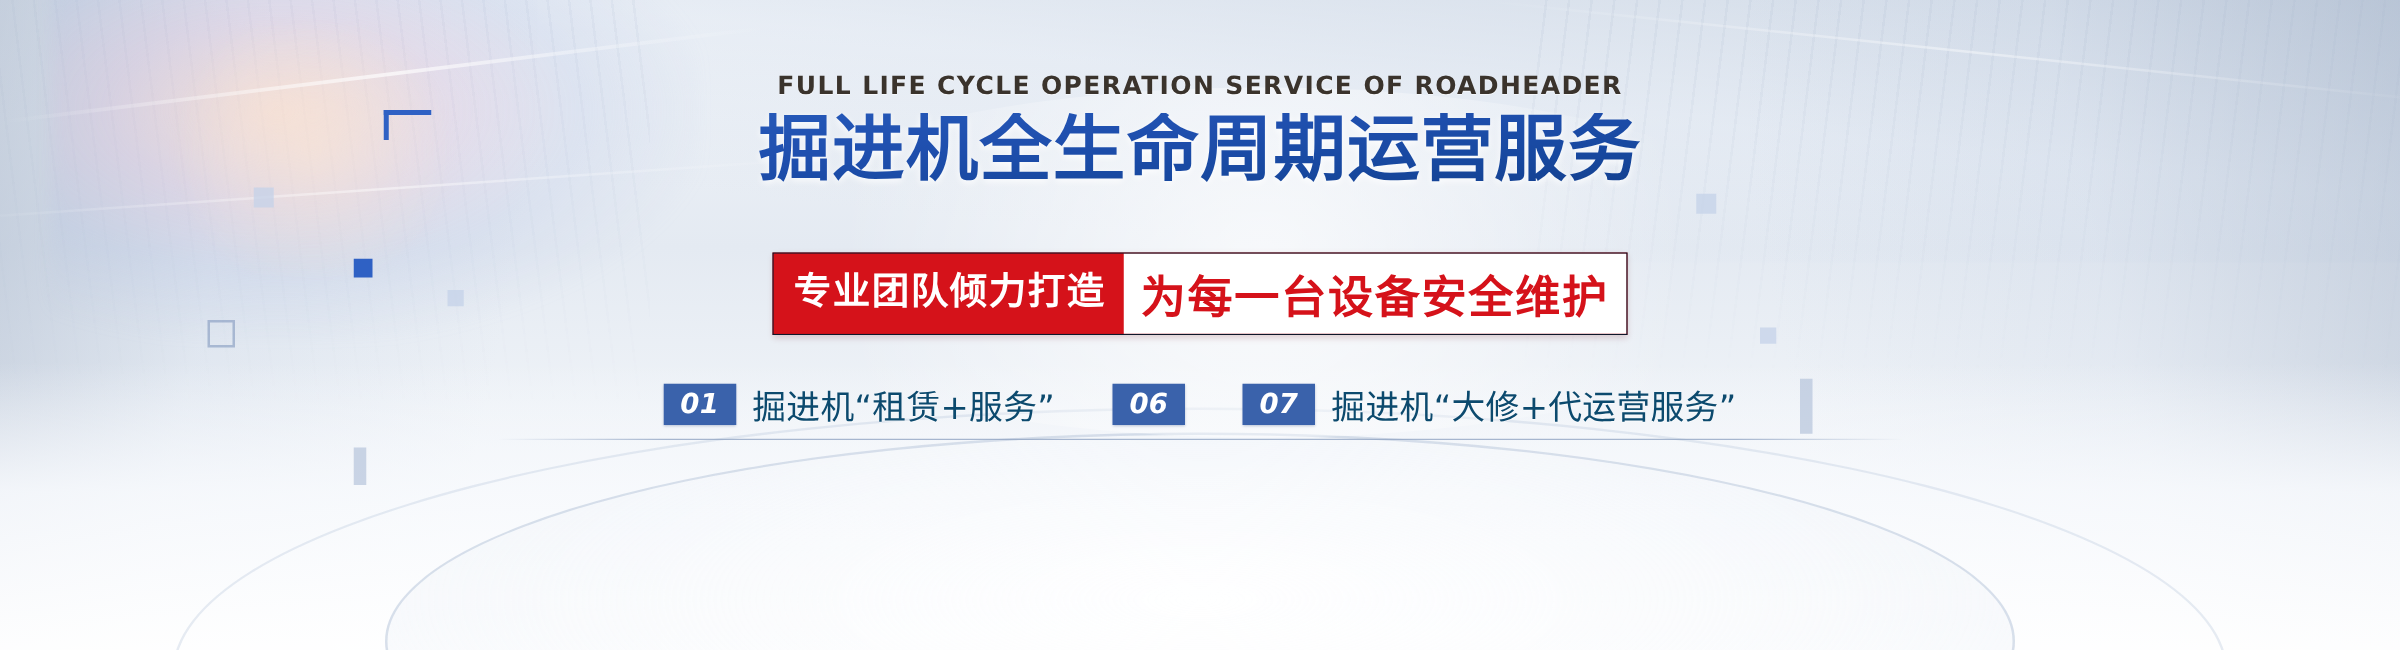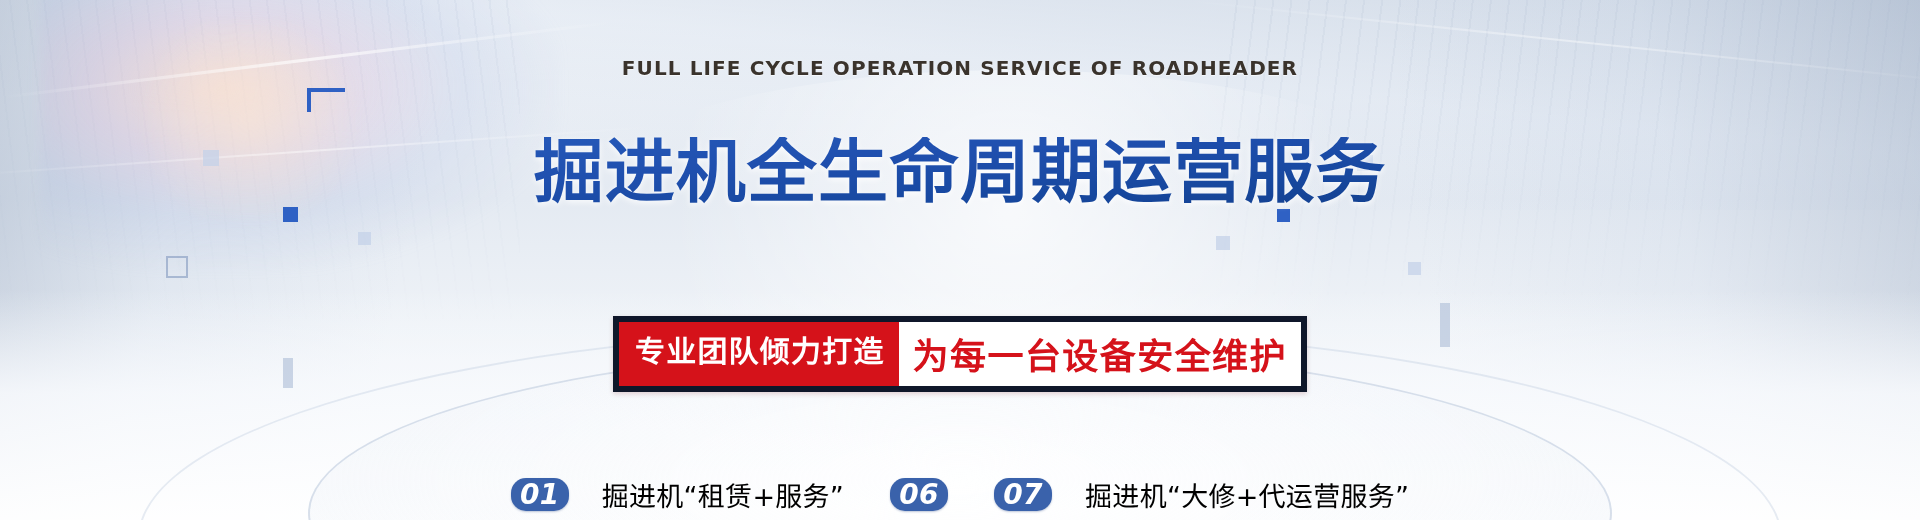--- a/index.html
+++ b/index.html
@@ -110,51 +110,51 @@
 
   
   .sq{position:absolute;}
   .sq-solid{background:#2f61c4;}
   .sq-ghost{border:2px solid rgba(122,145,185,.55);}
   .sq-light{background:rgba(196,210,232,.75);}
 
   
   .content{
     position:absolute;inset:0;
-    display:flex;flex-direction:column;align-items:center;gap:47px;
+    display:flex;flex-direction:column;align-items:center;
   }
   .eyebrow{
     margin-top:56px;
     font-size:20px;
     font-weight:700;
     letter-spacing:.055em;
     color:#3a332c;
     text-shadow:0 1px 0 rgba(255,255,255,.6);
     white-space:nowrap;
   }
   .headline{
     margin-top:10px;
-    font-size:70px;
+    font-size:58px;
     line-height:1.02;
     font-weight:900;
     letter-spacing:.015em;
     white-space:nowrap;
     background:linear-gradient(176deg,#2558b8 0%,#1f4fae 35%,#17489f 72%,#13408f 100%);
     -webkit-background-clip:text;
     background-clip:text;
     color:transparent;
     -webkit-text-fill-color:transparent;
     filter:drop-shadow(0 2px 3px rgba(255,255,255,.85));
   }
 
   
   .redbar{
     margin-top:14px;
     display:flex;align-items:stretch;
-    border:6px solid #0f172a;
+    border:1px solid #0f172a;
     background:#d5121a;
     box-shadow:0 2px 5px rgba(120,20,25,.18);
   }
   .redbar-a{
     padding:5px 14px 7px 16px;
     color:#ffffff;
     background:#d5121a;
     font-size:30px;
     font-weight:700;
     letter-spacing:.04em;
@@ -191,35 +191,33 @@
   }
   .svc-item{
     display:flex;align-items:center;gap:13px;white-space:nowrap;
   }
   .svc-num{
     display:inline-flex;align-items:center;justify-content:center;
     min-width:46px;height:33px;
     padding:0 6px;
     background:#3a62ab;
     color:#ffffff;
-    font-size:28px;
+    font-size:22px;
     font-weight:700;
     font-style:italic;
     letter-spacing:.01em;
     font-family:"DejaVu Sans","Liberation Sans",sans-serif;
     box-shadow:0 1px 2px rgba(40,70,130,.30);
-    border-radius:15px;
   }
   .svc-text{
     font-size:27px;
     font-weight:500;
-    color:#000000;
+    color:#0c4a6e;
     letter-spacing:.01em;
     text-shadow:0 1px 0 rgba(255,255,255,.55);
-    margin-left:20px;
   }
 </style>
 </head>
 <body>
 
 <div class="banner">
 
   <div class="bg-base"></div>
   <div class="bg-ceiling"></div>
   <div class="bg-arc arc1"></div>

